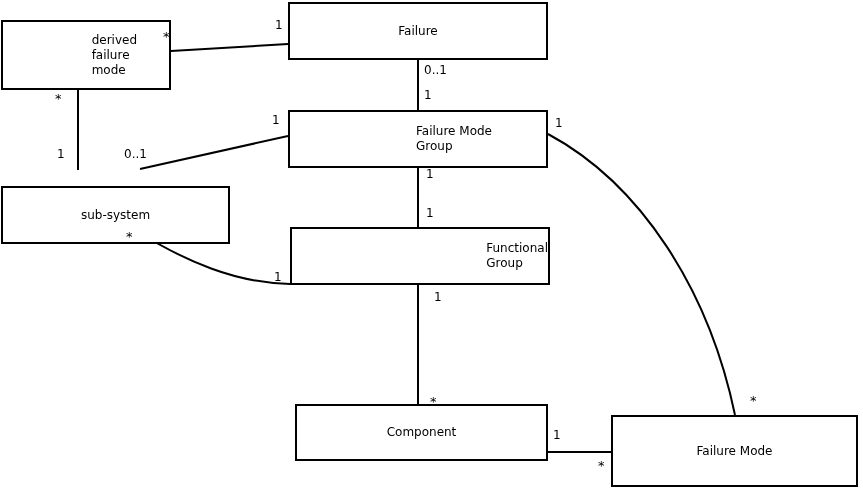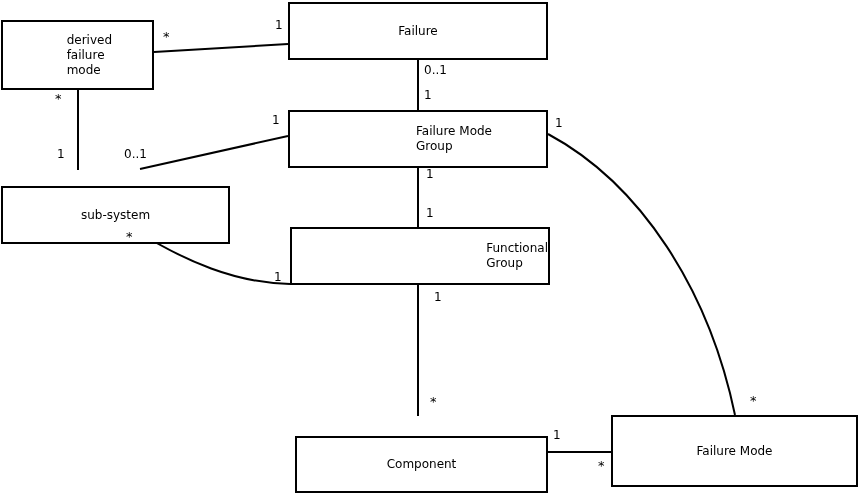--- a/index.html
+++ b/index.html
@@ -73,21 +73,21 @@
       <path d="M 133,229 C 186,262 236,283 290,284"></path>
 
       <path d="M 418,285 L 418,416"></path>
 
       <path d="M 548,134 C 641,184 709,290 735,415"></path>
 
       <path d="M 548,452 L 611,452"></path>
     </g>
   </svg>
 
-  <div class="uml-class" style="left:1px; top:20px; width:153px; height:70px; justify-content:flex-end; padding-right:40px;">
+  <div class="uml-class" style="left:1px; top:20px; width:170px; height:70px; justify-content:flex-end; padding-right:32px;">
     <div class="uml-class-name">derived
 failure
 mode</div>
   </div>
 
   <div class="uml-class" style="left:288px; top:2px; width:260px; height:58px;">
     <div class="uml-class-name">Failure</div>
   </div>
 
   <div class="uml-class" style="left:288px; top:110px; width:260px; height:58px; justify-content:flex-start; padding-left:126px;">
@@ -97,21 +97,21 @@
 
   <div class="uml-class" style="left:1px; top:186px; width:229px; height:58px;">
     <div class="uml-class-name">sub-system</div>
   </div>
 
   <div class="uml-class" style="left:290px; top:227px; width:260px; height:58px; justify-content:flex-end; padding-left:127px;">
     <div class="uml-class-name">Functional
 Group</div>
   </div>
 
-  <div class="uml-class" style="left:295px; top:436px; width:253px; height:57px;">
+  <div class="uml-class" style="left:295px; top:404px; width:253px; height:57px;">
     <div class="uml-class-name">Component</div>
   </div>
 
   <div class="uml-class" style="left:611px; top:415px; width:247px; height:72px;">
     <div class="uml-class-name">Failure Mode</div>
   </div>
 
   <div class="multiplicity mult-star" style="left:163px; top:31px;">*</div>
   <div class="multiplicity" style="left:275px; top:19px;">1</div>
 

